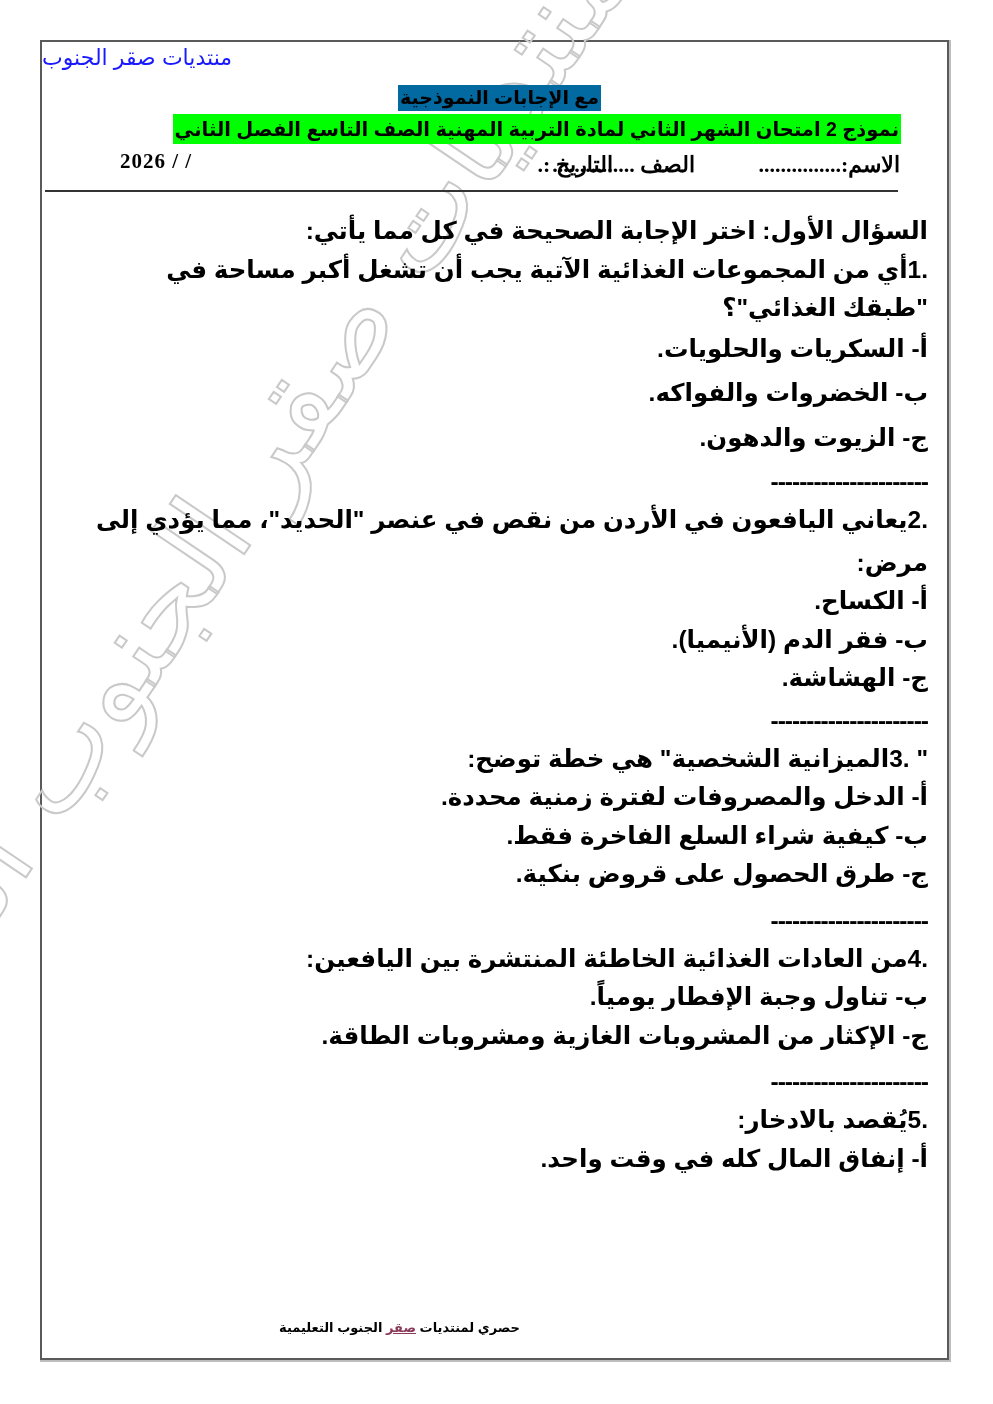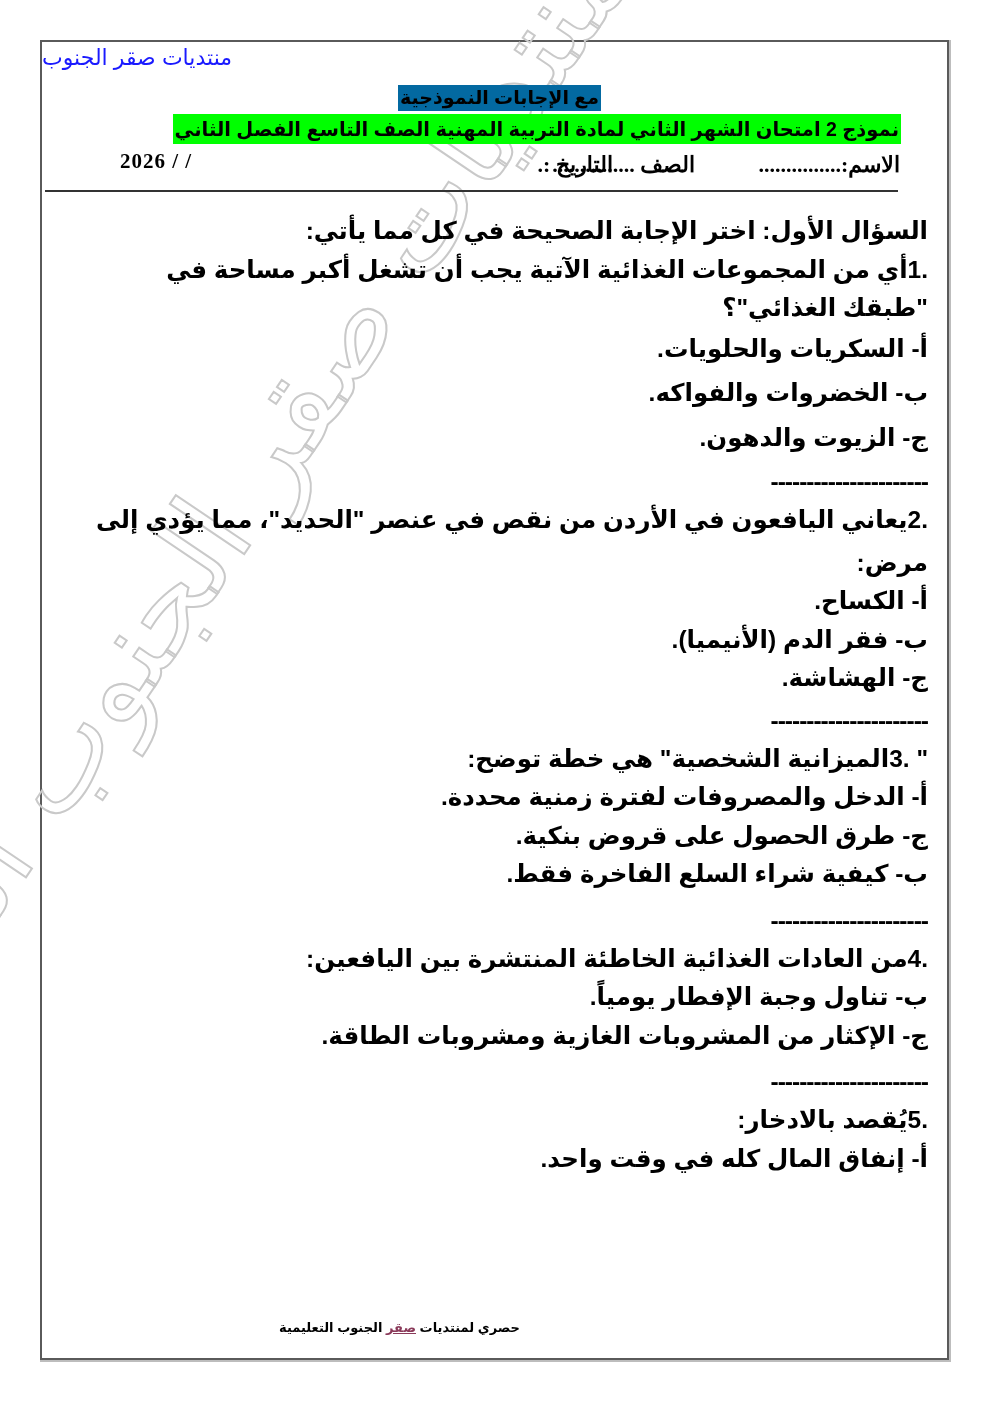--- a/index.html
+++ b/index.html
@@ -200,22 +200,22 @@
     <p style="margin-top:4px">مرض:</p>
     <p>أ- الكساح.</p>
     <p>ب- فقر الدم (الأنيميا).</p>
     <p>ج- الهشاشة.</p>
   </div>
   <div class="sep" style="margin-top:8px">----------------------</div>
 
   <div class="q">
     <p style="direction:rtl">" .3الميزانية الشخصية" هي خطة توضح:</p>
     <p>أ- الدخل والمصروفات لفترة زمنية محددة.</p>
+    <p>ب- كيفية شراء السلع الفاخرة فقط.</p>
     <p>ج- طرق الحصول على قروض بنكية.</p>
-    <p>ب- كيفية شراء السلع الفاخرة فقط.</p>
   </div>
   <div class="sep" style="margin-top:12px">----------------------</div>
 
   <div class="q">
     <p>.4من العادات الغذائية الخاطئة المنتشرة بين اليافعين:</p>
     <p>ب- تناول وجبة الإفطار يومياً.</p>
     <p>ج- الإكثار من المشروبات الغازية ومشروبات الطاقة.</p>
   </div>
   <div class="sep" style="margin-top:12px">----------------------</div>
 

